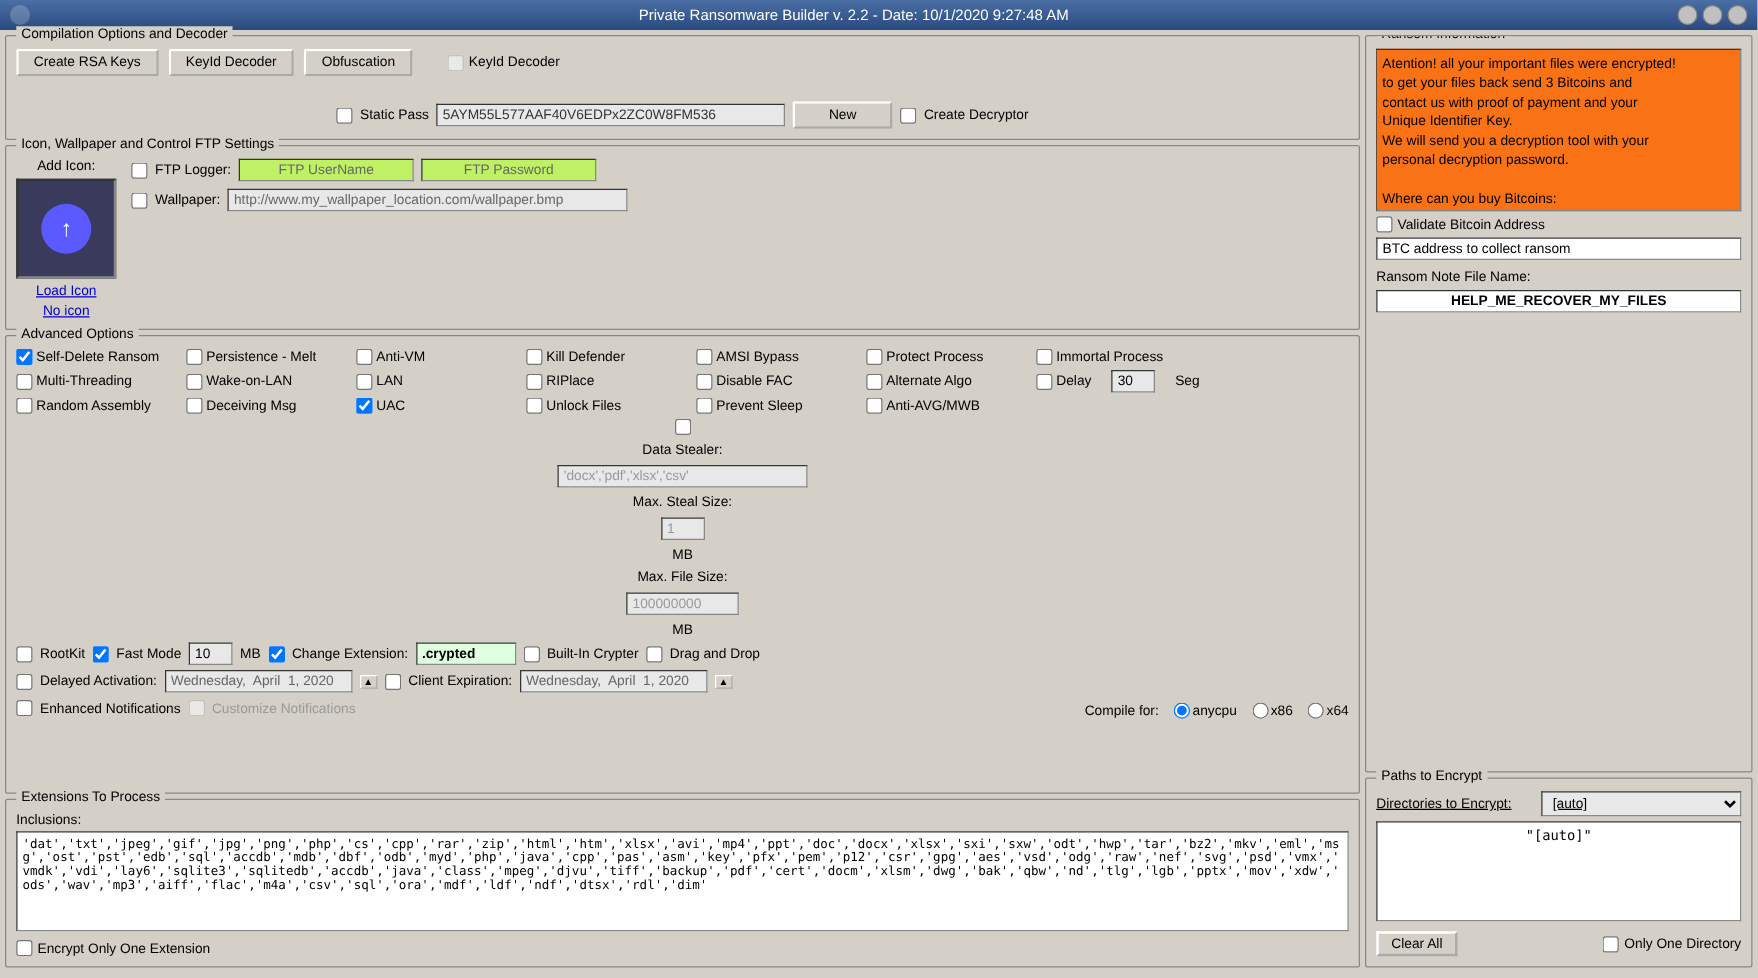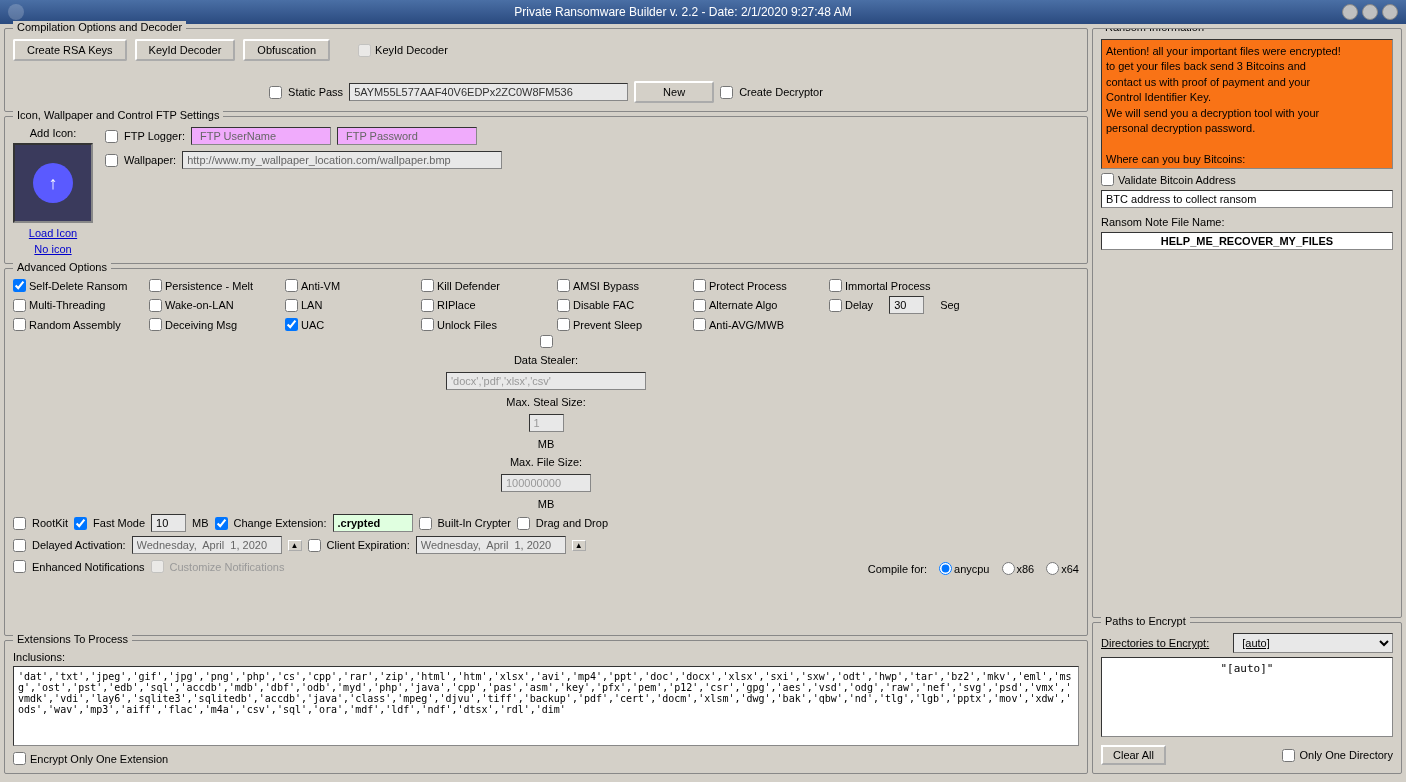--- a/index.html
+++ b/index.html
@@ -144,27 +144,27 @@
       display: flex;
       flex-direction: column;
       gap: 6px;
     }
     .ftp-row {
       display: flex;
       align-items: center;
       gap: 6px;
     }
     .ftp-btn {
-      background: #f0abfc;
+      background: #bef264;
       border: 1px inset #888;
       padding: 2px 8px;
       font-size: 11px;
       color: #666;
       width: 140px;
-      text-align: left;
+      text-align: center;
     }
     .advanced-section {
       padding-top: 10px;
       flex: 1;
     }
     .options-grid {
       display: flex;
       flex-direction: column;
       gap: 4px;
     }
@@ -336,21 +336,21 @@
       font-size: 8px;
       cursor: pointer;
       padding: 0;
     }
   </style>
 </head>
 <body>
 
 <div class="title-bar">
   <div class="app-icon"></div>
-  <div class="title-text">Private Ransomware Builder v. 2.2 - Date: 2/1/2020 9:27:48 AM</div>
+  <div class="title-text">Private Ransomware Builder v. 2.2 - Date: 10/1/2020 9:27:48 AM</div>
   <div class="window-controls">
     <div class="window-btn"></div>
     <div class="window-btn"></div>
     <div class="window-btn"></div>
   </div>
 </div>
 
 <div class="main-content">
   <div class="left-panel">
 
@@ -577,21 +577,21 @@
   </div>
 
   <div class="right-panel">
 
     <div class="group-box ransom-info-section">
       <span class="group-box-title">Ransom Information</span>
       <div class="ransom-text-area">
         <div>Atention! all your important files were encrypted!</div>
         <div>to get your files back send 3 Bitcoins and</div>
         <div>contact us with proof of payment and your</div>
-        <div>Control Identifier Key.</div>
+        <div>Unique Identifier Key.</div>
         <div>We will send you a decryption tool with your</div>
         <div>personal decryption password.</div>
         <br>
         <div>Where can you buy Bitcoins:</div>
         <br>
         
         
         <br>
         
         <br>

